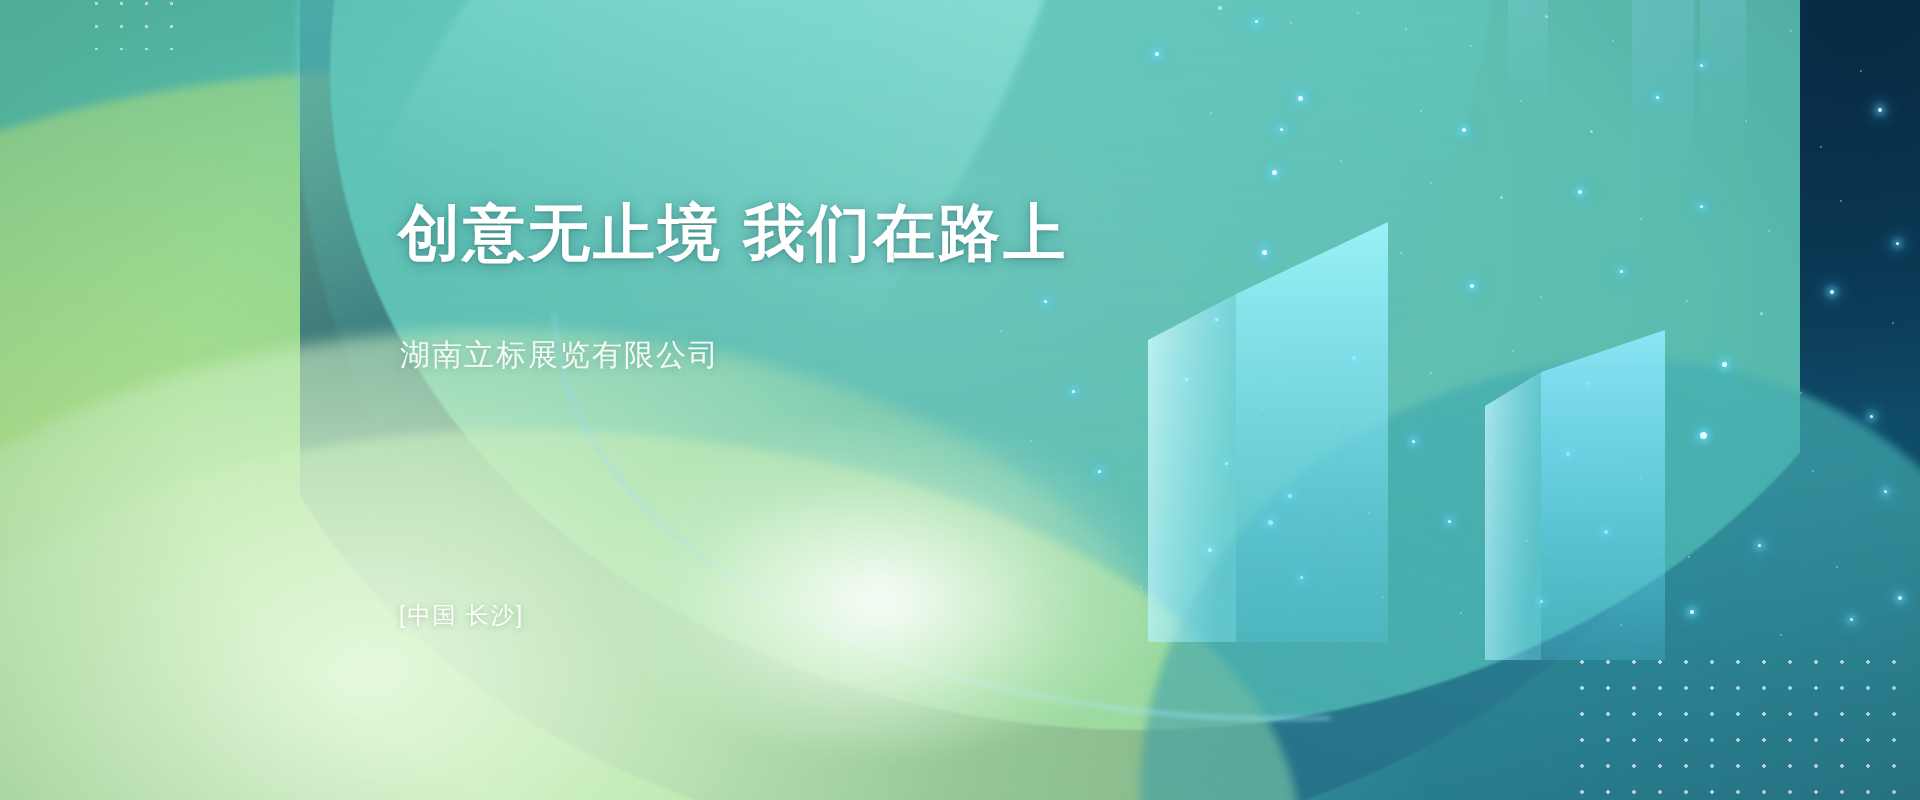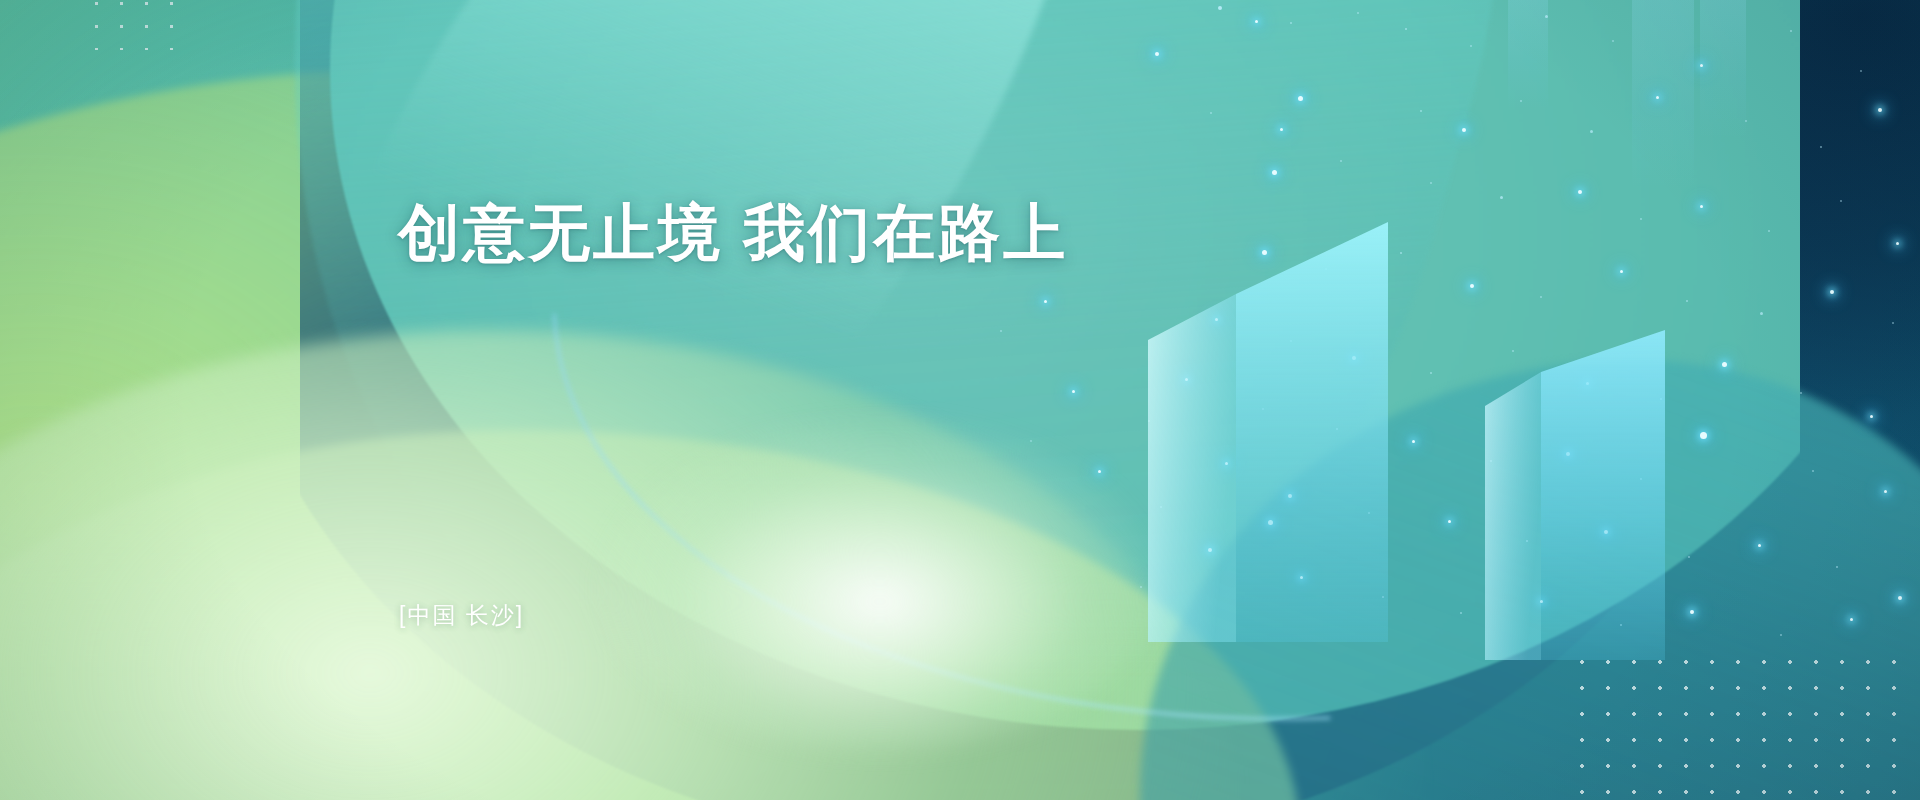--- a/index.html
+++ b/index.html
@@ -442,18 +442,19 @@
   </svg>
 
   <div class="dotgrid dotgrid-tl"></div>
   <div class="dotgrid dotgrid-br"></div>
 
   <div class="layer vignette"></div>
 
   <div class="content">
     <h1 class="headline">创意无止境 我们在路上</h1>
 
+    <p class="sub sub-1">湖南立标展览有限公司</p>
 
 
     <p class="place">[中国 长沙]</p>
   </div>
 
 </div>
 
 </body></html>

